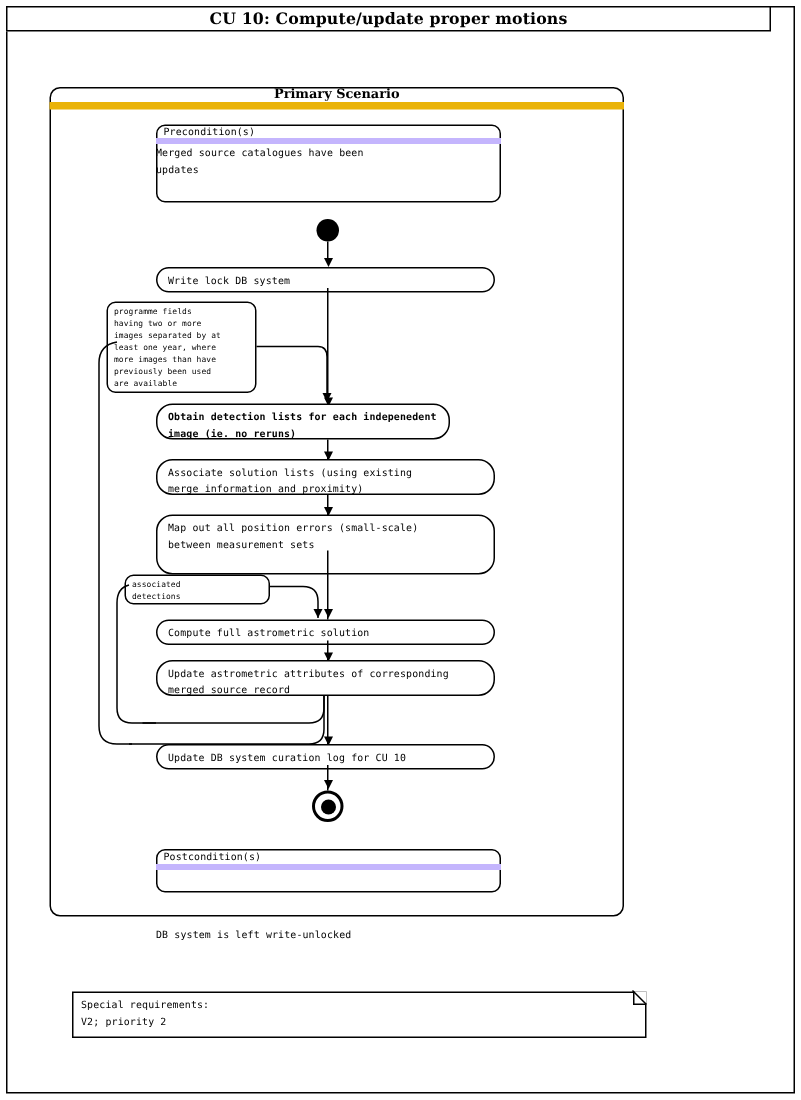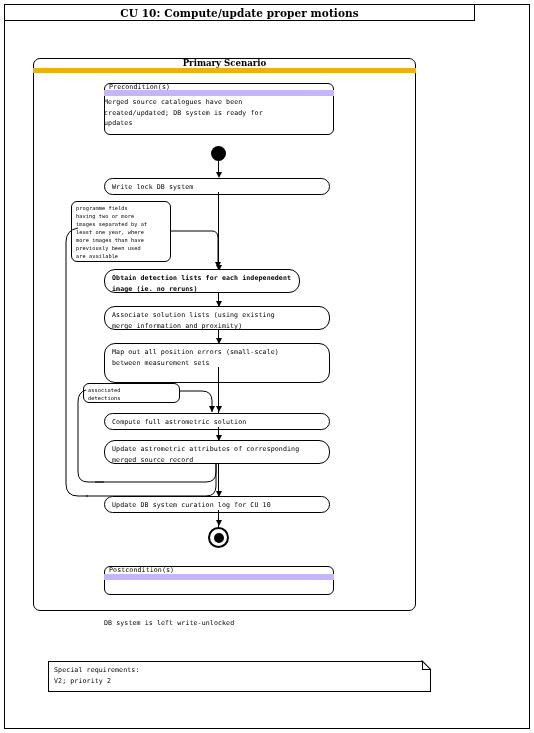--- a/index.html
+++ b/index.html
@@ -23,21 +23,21 @@
     top: 4px;
     width: 526px;
     height: 725px;
     border: 1px solid #000;
     box-sizing: border-box;
   }
   .outer-title {
     position: absolute;
     left: 4px;
     top: 4px;
-    width: 471px;
+    width: 510px;
     height: 17px;
     border: 1px solid #000;
     border-bottom: 1px solid #000;
     box-sizing: border-box;
     font-family: "DejaVu Serif", serif;
     font-weight: bold;
     font-size: 10.5px;
     display: flex;
     align-items: center;
     justify-content: center;
@@ -77,21 +77,21 @@
   .cond-box {
     position: absolute;
     border: 1px solid #000;
     border-radius: 6px;
     box-sizing: border-box;
     background: #fff;
   }
   .cond-head {
     position: absolute;
     box-sizing: border-box;
-    border-bottom: 6px solid #c4b5fd;
+    border-bottom: 4px solid #c4b5fd;
     display: flex;
     align-items: center;
     padding-left: 5px;
     font-size: 6.6px;
     letter-spacing: 0.1px;
     white-space: nowrap;
   }
   .cond-body {
     position: absolute;
     box-sizing: border-box;
@@ -230,21 +230,20 @@
   <div class="outer-frame"></div>
   <div class="outer-title">CU 10: Compute/update proper motions</div>
 
   <div class="scenario-frame"></div>
   <div class="scenario-title">Primary Scenario</div>
 
   <div class="cond-box" style="left:104px; top:83px; width:230px; height:52px;"></div>
   <div class="cond-head" style="left:104px; top:83px; width:230px; height:13px;">Precondition(s)</div>
   <div class="cond-body" style="left:104px; top:97px; width:230px; height:38px;">
     <span>Merged source catalogues have been</span>
-    <span>created/updated; DB system is ready for</span>
     <span>updates</span>
   </div>
 
   <div class="start-node" style="left:211px; top:146px;"></div>
 
   <div class="vline" style="left:218px; top:161px; height:13px;"></div>
   <div class="arrowhead" style="left:216px; top:172px;"></div>
 
   <div class="activity" style="left:104px; top:178px; width:226px; height:14px;">
     <span>Write lock DB system</span>

